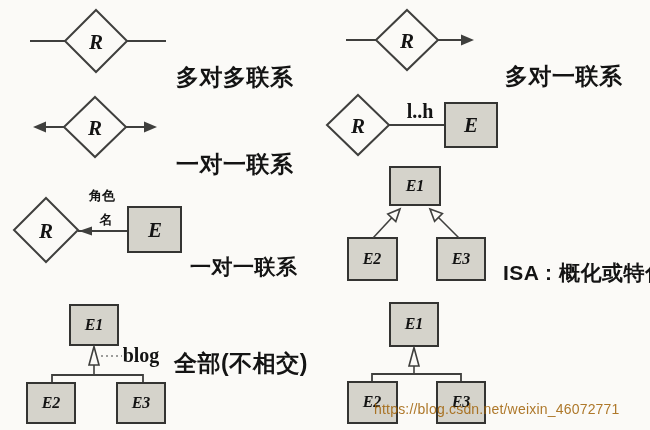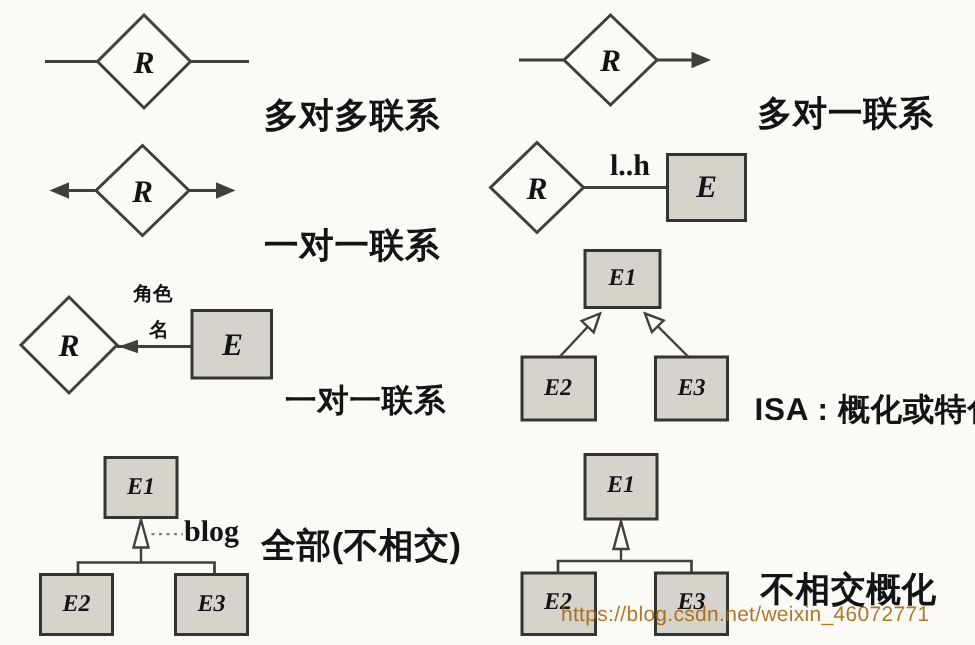--- a/index.html
+++ b/index.html
@@ -125,17 +125,16 @@
   <span class="t c edge" style="left:141px;top:355px;">blog</span>
 
   <span class="t vc cjk" style="left:176px;top:41px;">多对多联系</span>
   <span class="t vc cjk" style="left:505px;top:40px;">多对一联系</span>
   <span class="t vc cjk" style="left:176px;top:128px;">一对一联系</span>
   <span class="t vc cjk sm" style="left:190px;top:231px;">一对一联系</span>
   <span class="t vc cjk sm" style="left:503px;top:237px;">ISA : 概化或特化</span>
   <div class="t c cjk center-block" style="left:241px;top:363px;">
     <span style="display:block">全部(不相交)</span>
   </div>
-  <span class="t vc cjk" style="left:507px;top:357px;">不相交概化</span>
 
   <span class="t watermark" style="left:374px;top:401px;">https://blog.csdn.net/weixin_46072771</span>
 
 </div>
 
 </body></html>

